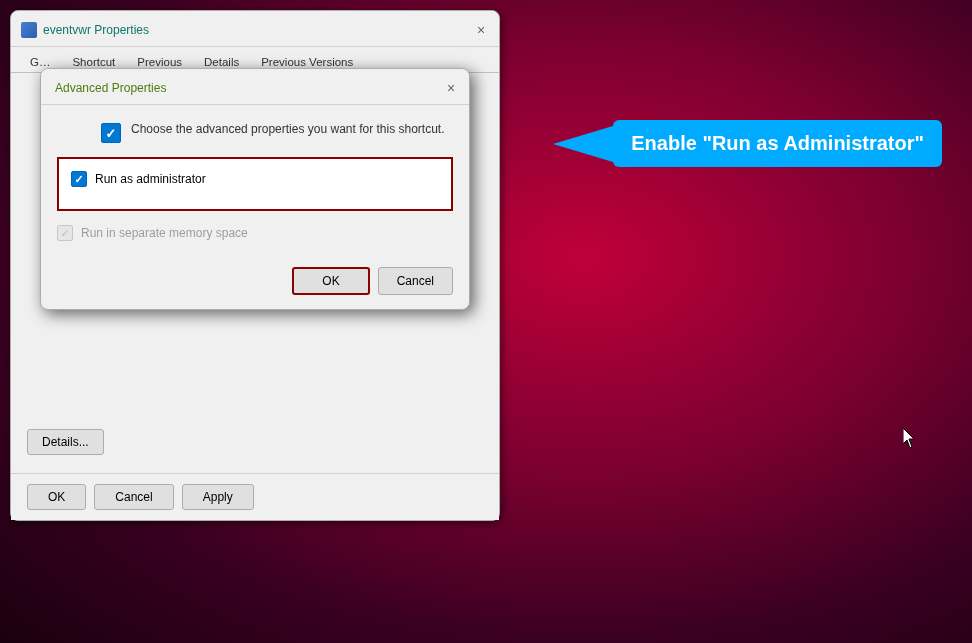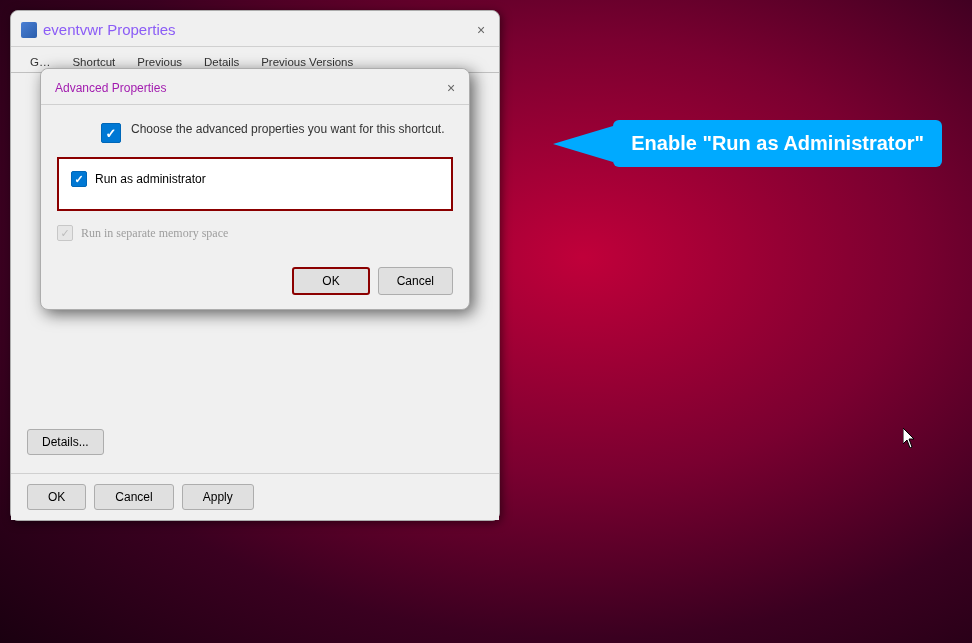--- a/index.html
+++ b/index.html
@@ -46,22 +46,22 @@
       width: 16px;
       height: 16px;
       background: linear-gradient(135deg, #4a7fd4, #2b5eac);
       border-radius: 2px;
       display: flex;
       align-items: center;
       justify-content: center;
     }
 
     .titlebar-title {
-      font-size: 15px;
-      color: #8b5cf6;
+      font-size: 12px;
+      color: #0f766e;
     }
 
     .titlebar-close {
       width: 20px;
       height: 20px;
       display: flex;
       align-items: center;
       justify-content: center;
       font-size: 14px;
       color: #666;
@@ -148,21 +148,21 @@
       justify-content: space-between;
       background: #f0f0f0;
       border-radius: 8px 8px 0 0;
       padding: 8px 8px 6px 14px;
       border-bottom: 1px solid #d0d0d0;
       height: 36px;
     }
 
     .adv-title-text {
       font-size: 12px;
-      color: #a21caf;
+      color: #4d7c0f;
       text-align: center;
     }
 
     .adv-close {
       width: 20px;
       height: 20px;
       display: flex;
       align-items: center;
       justify-content: center;
       font-size: 14px;
@@ -255,21 +255,20 @@
       line-height: 1.5;
       padding-left: 0;
     }
 
     
     .separate-memory {
       display: flex;
       align-items: center;
       gap: 8px;
       opacity: 0.6;
-      font-family: Liberation Serif, serif;
     }
 
     .checkbox-disabled {
       width: 16px;
       height: 16px;
       background: #e0e0e0;
       border: 1px solid #adadad;
       border-radius: 2px;
       display: flex;
       align-items: center;

